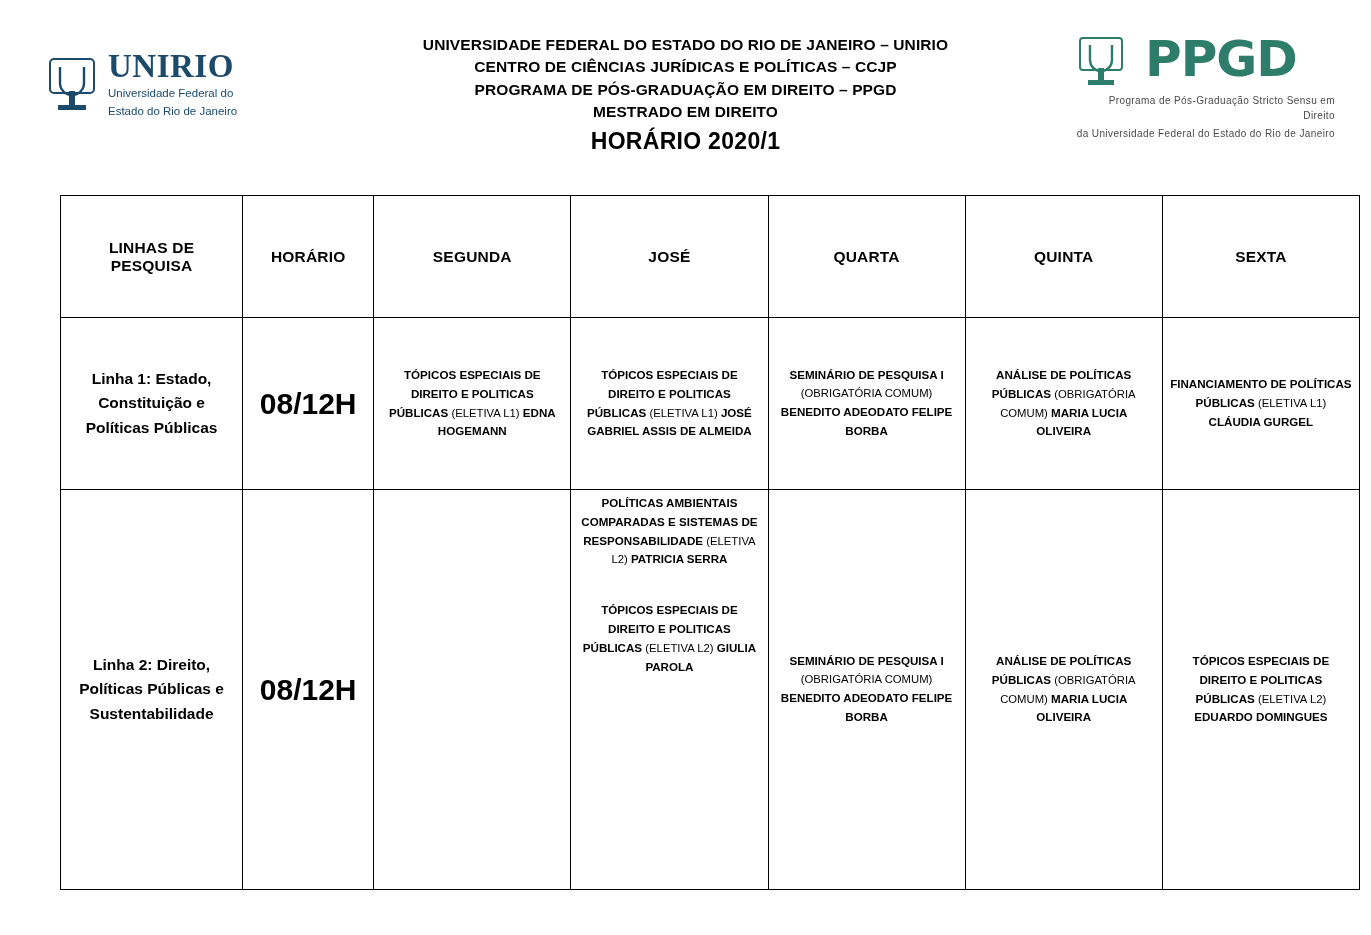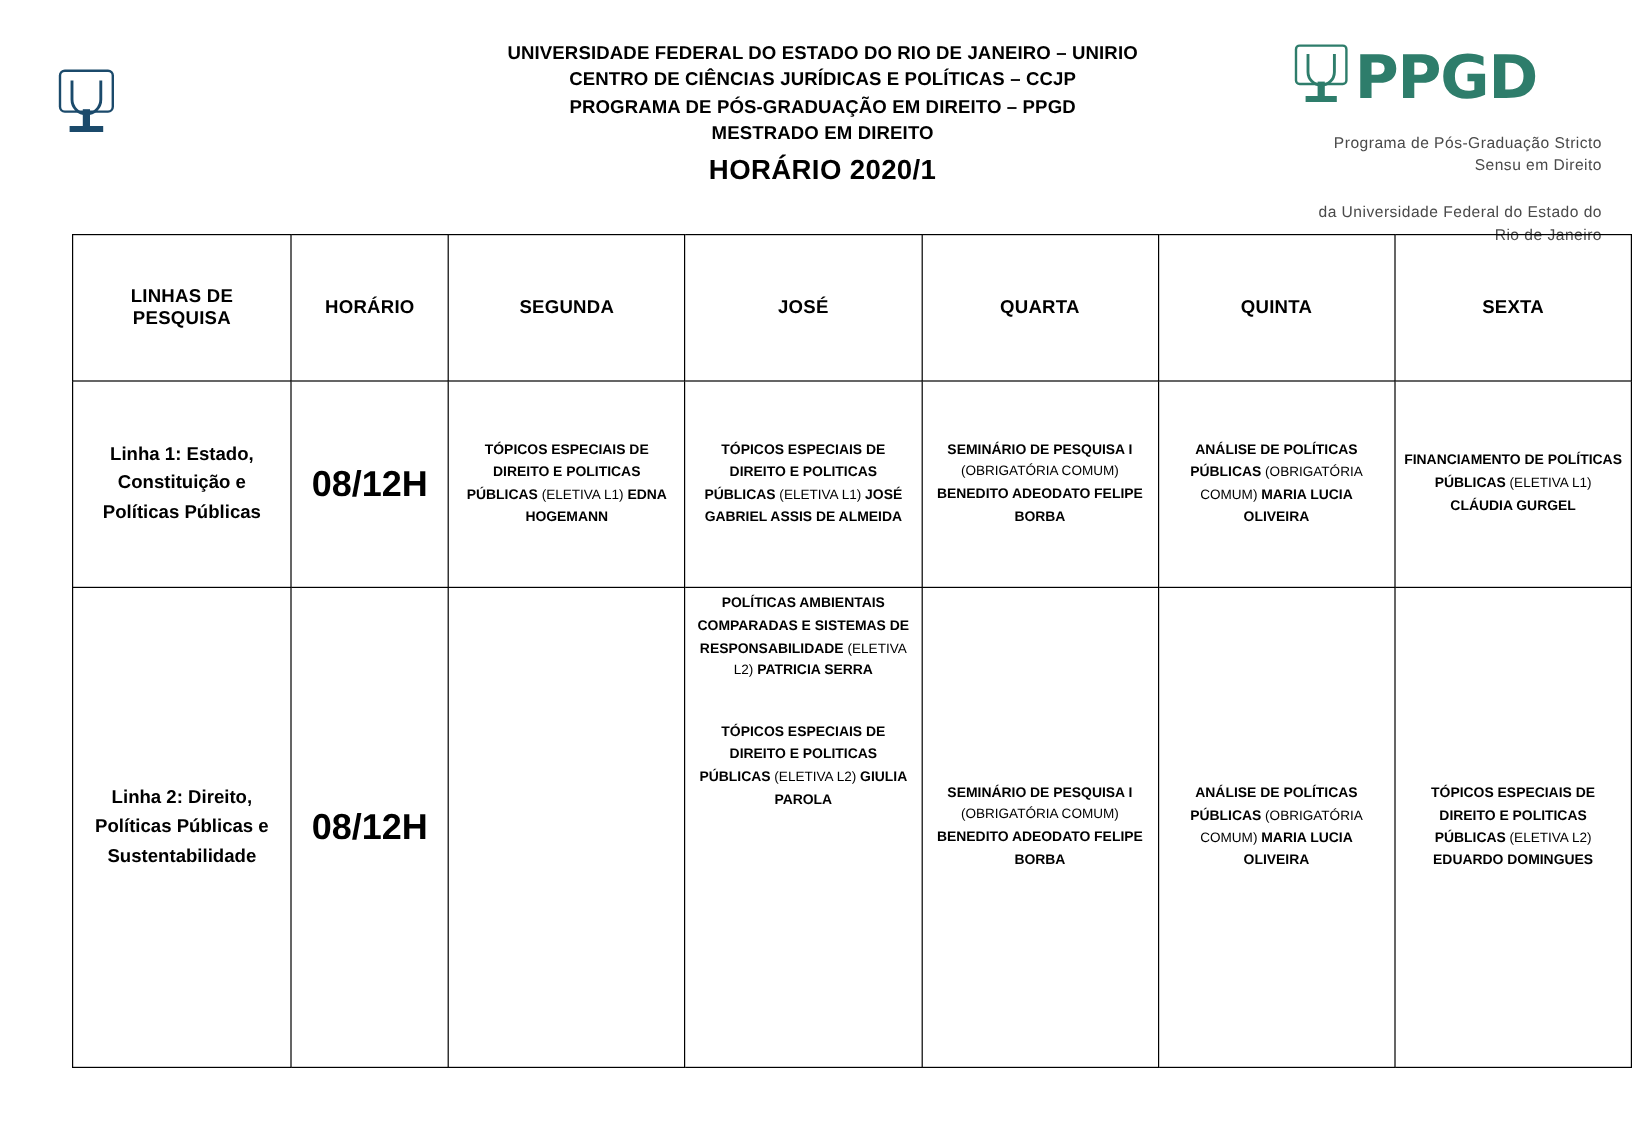--- a/index.html
+++ b/index.html
@@ -87,39 +87,39 @@
 
   .logo-ppgd {
     position: absolute;
     right: 36px;
     top: 34px;
     width: 260px;
     height: 92px;
   }
   .logo-ppgd .row1 {
     display: flex;
-    align-items: flex-end;
-    gap: 0;
+    align-items: flex-start;
+    gap: 16px;
   }
   .logo-ppgd .glyph {
     width: 54px;
     height: 56px;
     flex: none;
   }
   .logo-ppgd .ppgd-text {
     font-size: 50px;
     font-weight: bold;
     color: #2e7d6b;
     line-height: 1;
     letter-spacing: -1px;
     font-family: "DejaVu Sans", sans-serif;
   }
   .logo-ppgd .cap {
-    margin-top: 20px;
-    font-size: 13px;
+    margin-top: 4px;
+    font-size: 10px;
     color: #4a4a4a;
     line-height: 1.45;
     letter-spacing: 0.4px;
     text-align: right;
   }
 
   
   .grid-wrap {
     position: absolute;
     left: 36px;
@@ -214,20 +214,25 @@
 
     <div class="logo-unirio">
       <span class="mark">
         <svg width="56" height="62" viewBox="0 0 56 62">
           <path d="M8 4 L28 4 L28 2 L48 2" fill="none" stroke="#1b4a6b" stroke-width="0"></path>
           <rect x="6" y="6" width="44" height="34" rx="4" fill="none" stroke="#1b4a6b" stroke-width="2"></rect>
           <path d="M16 14 L16 30 a12 12 0 0 0 24 0 L40 14" fill="none" stroke="#1b4a6b" stroke-width="2.4"></path>
           <rect x="25" y="38" width="6" height="16" fill="#1b4a6b"></rect>
           <rect x="14" y="52" width="28" height="5" fill="#1b4a6b"></rect>
         </svg>
+      </span>
+      <span class="wordblock">
+        <span class="word">UNIRIO</span>
+        <span class="sub">Universidade Federal do</span>
+        <span class="sub">Estado do Rio de Janeiro</span>
       </span>
     </div>
 
     <div class="title-block">
       <div class="line">UNIVERSIDADE FEDERAL DO ESTADO DO RIO DE JANEIRO – UNIRIO</div>
       <div class="line">CENTRO DE CIÊNCIAS JURÍDICAS E POLÍTICAS – CCJP</div>
       <div class="line">PROGRAMA DE PÓS-GRADUAÇÃO EM DIREITO – PPGD</div>
       <div class="line">MESTRADO EM DIREITO</div>
       <div class="horario">HORÁRIO 2020/1</div>
     </div>

